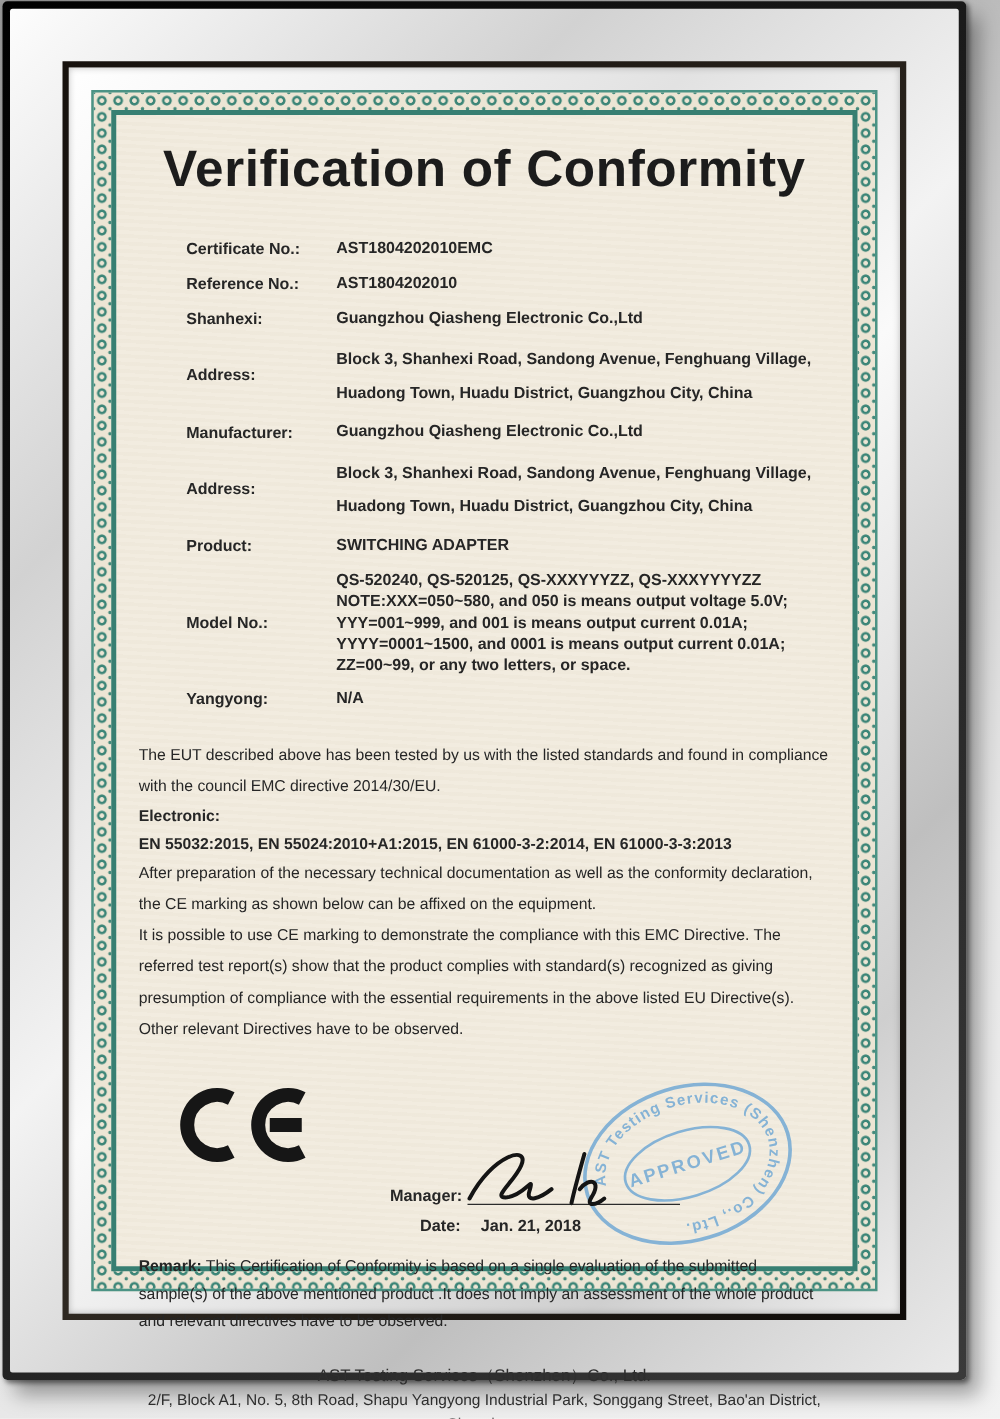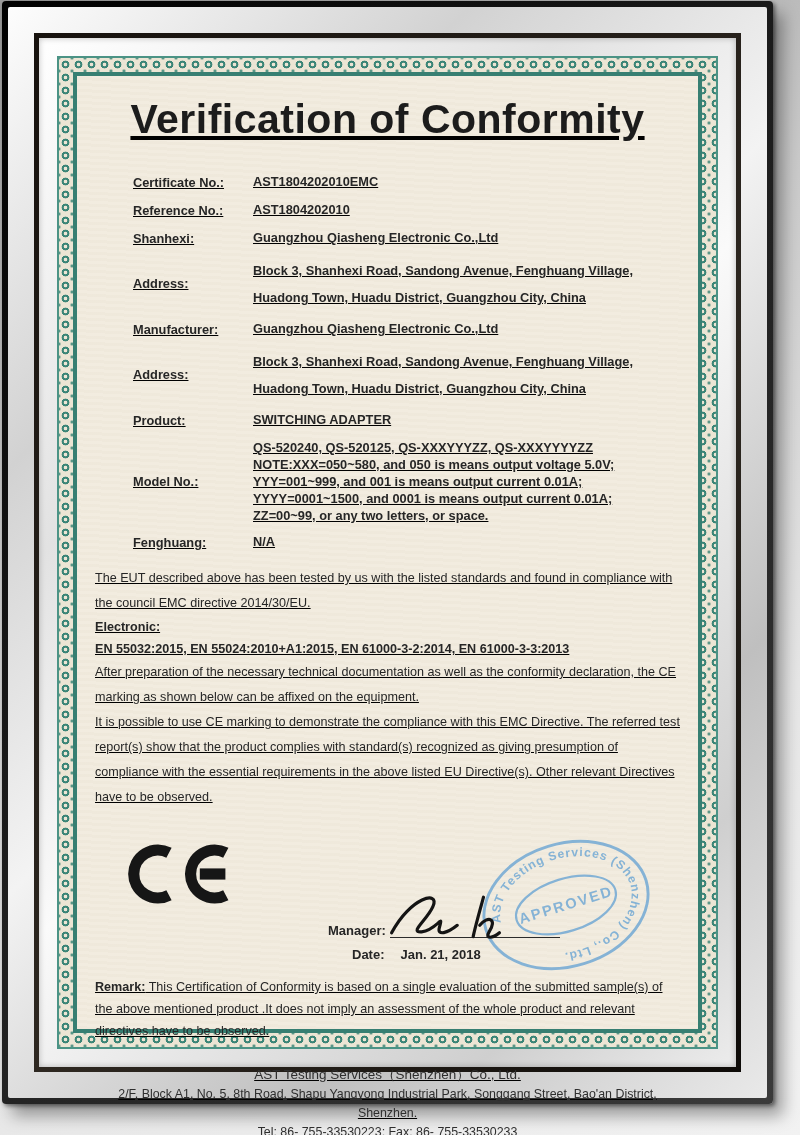--- a/index.html
+++ b/index.html
@@ -12,21 +12,21 @@
   
   .frame-outer {
     position:absolute; left:2px; top:1px; right:27px; bottom:31px;
     background:linear-gradient(135deg,#000 0%,#1c1c1c 45%,#3a3a3a 100%);
     padding:6px; border-radius:4px;
     box-shadow:10px 12px 16px rgba(0,0,0,0.35), 2px 2px 4px rgba(0,0,0,0.5);
   }
   .frame-silver {
     height:100%;
     background:linear-gradient(135deg,#fdfdfd 0%,#d2d2d2 25%,#f3f3f3 48%,#bfbfbf 75%,#e9e9e9 100%);
-    padding:26px; border-radius:2px;text-decoration:underline;
+    padding:42px; border-radius:2px;
   }
   .frame-band { height:100%; background:linear-gradient(135deg,#17120e,#2e2821 60%,#0e0b08); padding:5px; }
   .mat {
     height:100%;
     background:linear-gradient(135deg,#ffffff 0%,#e2e2e2 30%,#fafafa 52%,#cfcfcf 85%,#ececec 100%);
     padding:18px;
     box-shadow:inset 0 0 6px rgba(0,0,0,0.25);
   }
   
   .cert {
@@ -56,21 +56,21 @@
     color:#1c1c1c; margin:8px 0 30px 0;
   }
   .fields { margin:0 0 0 38px; }
   .frow { display:flex; margin-bottom:9px; }
   .flabel { width:120px; flex:0 0 120px; font-weight:700; font-size:12.8px; line-height:18px; padding-top:1px; }
   .fvalue { flex:1; font-weight:700; font-size:12.8px; line-height:18px; white-space:pre-line; }
   .frow.two .flabel, .frow.two .fvalue { line-height:27px; }
   .frow.two .flabel { line-height:18px; padding-top:18px; }
   .frow.model .fvalue { line-height:17px; }
   .frow.model .flabel { padding-top:34px; }
-  .bodytext { margin-top:14px; font-size:12.6px; }
+  .bodytext { margin-top:24px; font-size:12.6px; }
   .bodytext p { line-height:25px; }
   .b { font-weight:700; }
   .std-label { line-height:22px; font-weight:700; }
   .std-line  { line-height:22px; font-weight:700; }
   
   .sig-row { position:relative; height:148px; margin-top:14px; }
   .ce-mark { position:absolute; left:28px; top:6px; }
   .sig-block { position:absolute; right:52px; bottom:10px; width:300px; }
   .mgr-line { display:flex; align-items:flex-end; font-weight:700; font-size:13px; }
   .mgr-rule { flex:1; border-bottom:1.6px solid #2b2b2b; margin-left:4px; height:14px; max-width:170px; }
@@ -129,21 +129,21 @@
               </div>
               <div class="frow model">
                 <div class="flabel">Model No.:</div>
                 <div class="fvalue">QS-520240, QS-520125, QS-XXXYYYZZ, QS-XXXYYYYZZ
 NOTE:XXX=050~580, and 050 is means output voltage 5.0V;
 YYY=001~999, and 001 is means output current 0.01A;
 YYYY=0001~1500, and 0001 is means output current 0.01A;
 ZZ=00~99, or any two letters, or space.</div>
               </div>
               <div class="frow">
-                <div class="flabel">Fenghuang:</div>
+                <div class="flabel">Yangyong:</div>
                 <div class="fvalue">N/A</div>
               </div>
             </div>
 
             <div class="bodytext">
               <p>The EUT described above has been tested by us with the listed standards and found in compliance with the council EMC directive 2014/30/EU.</p>
               <div class="std-label">Electronic:</div>
               <div class="std-line">EN 55032:2015, EN 55024:2010+A1:2015, EN 61000-3-2:2014, EN 61000-3-3:2013</div>
               <p>After preparation of the necessary technical documentation as well as the conformity declaration, the CE marking as shown below can be affixed on the equipment.</p>
               <p>It is possible to use CE marking to demonstrate the compliance with this EMC Directive. The referred test report(s) show that the product complies with standard(s) recognized as giving presumption of compliance with the essential requirements in the above listed EU Directive(s). Other relevant Directives have to be observed.</p>

